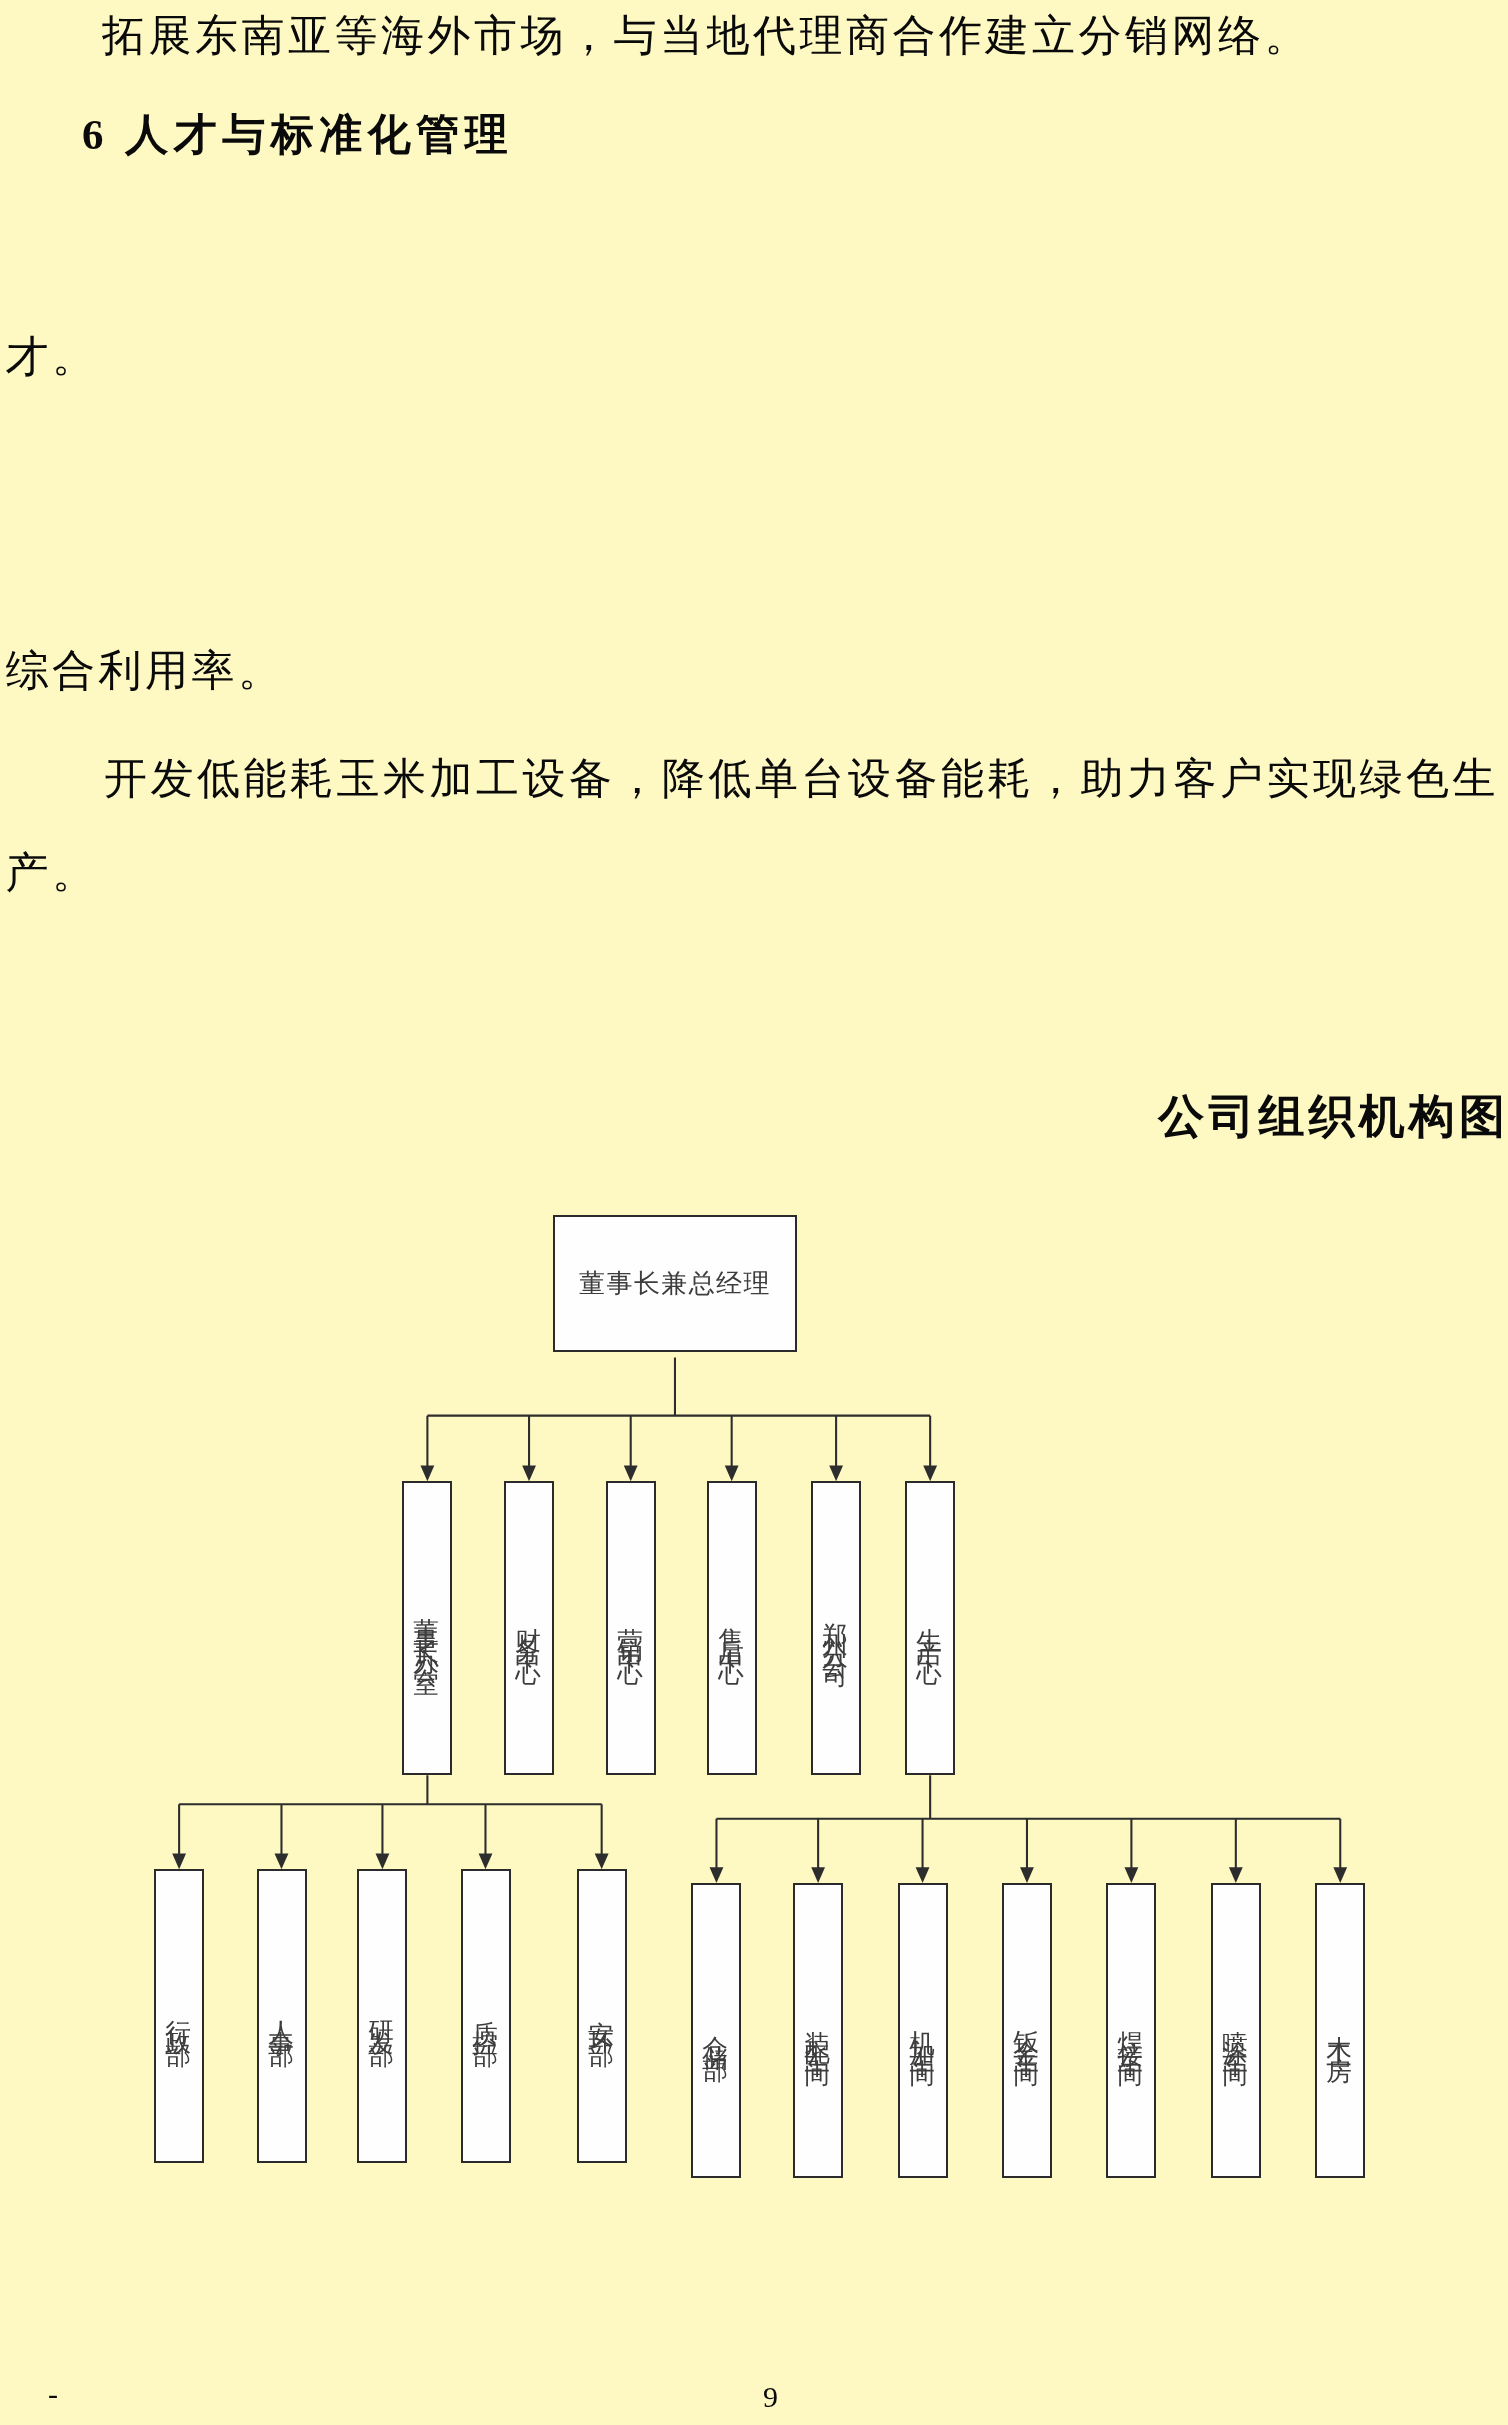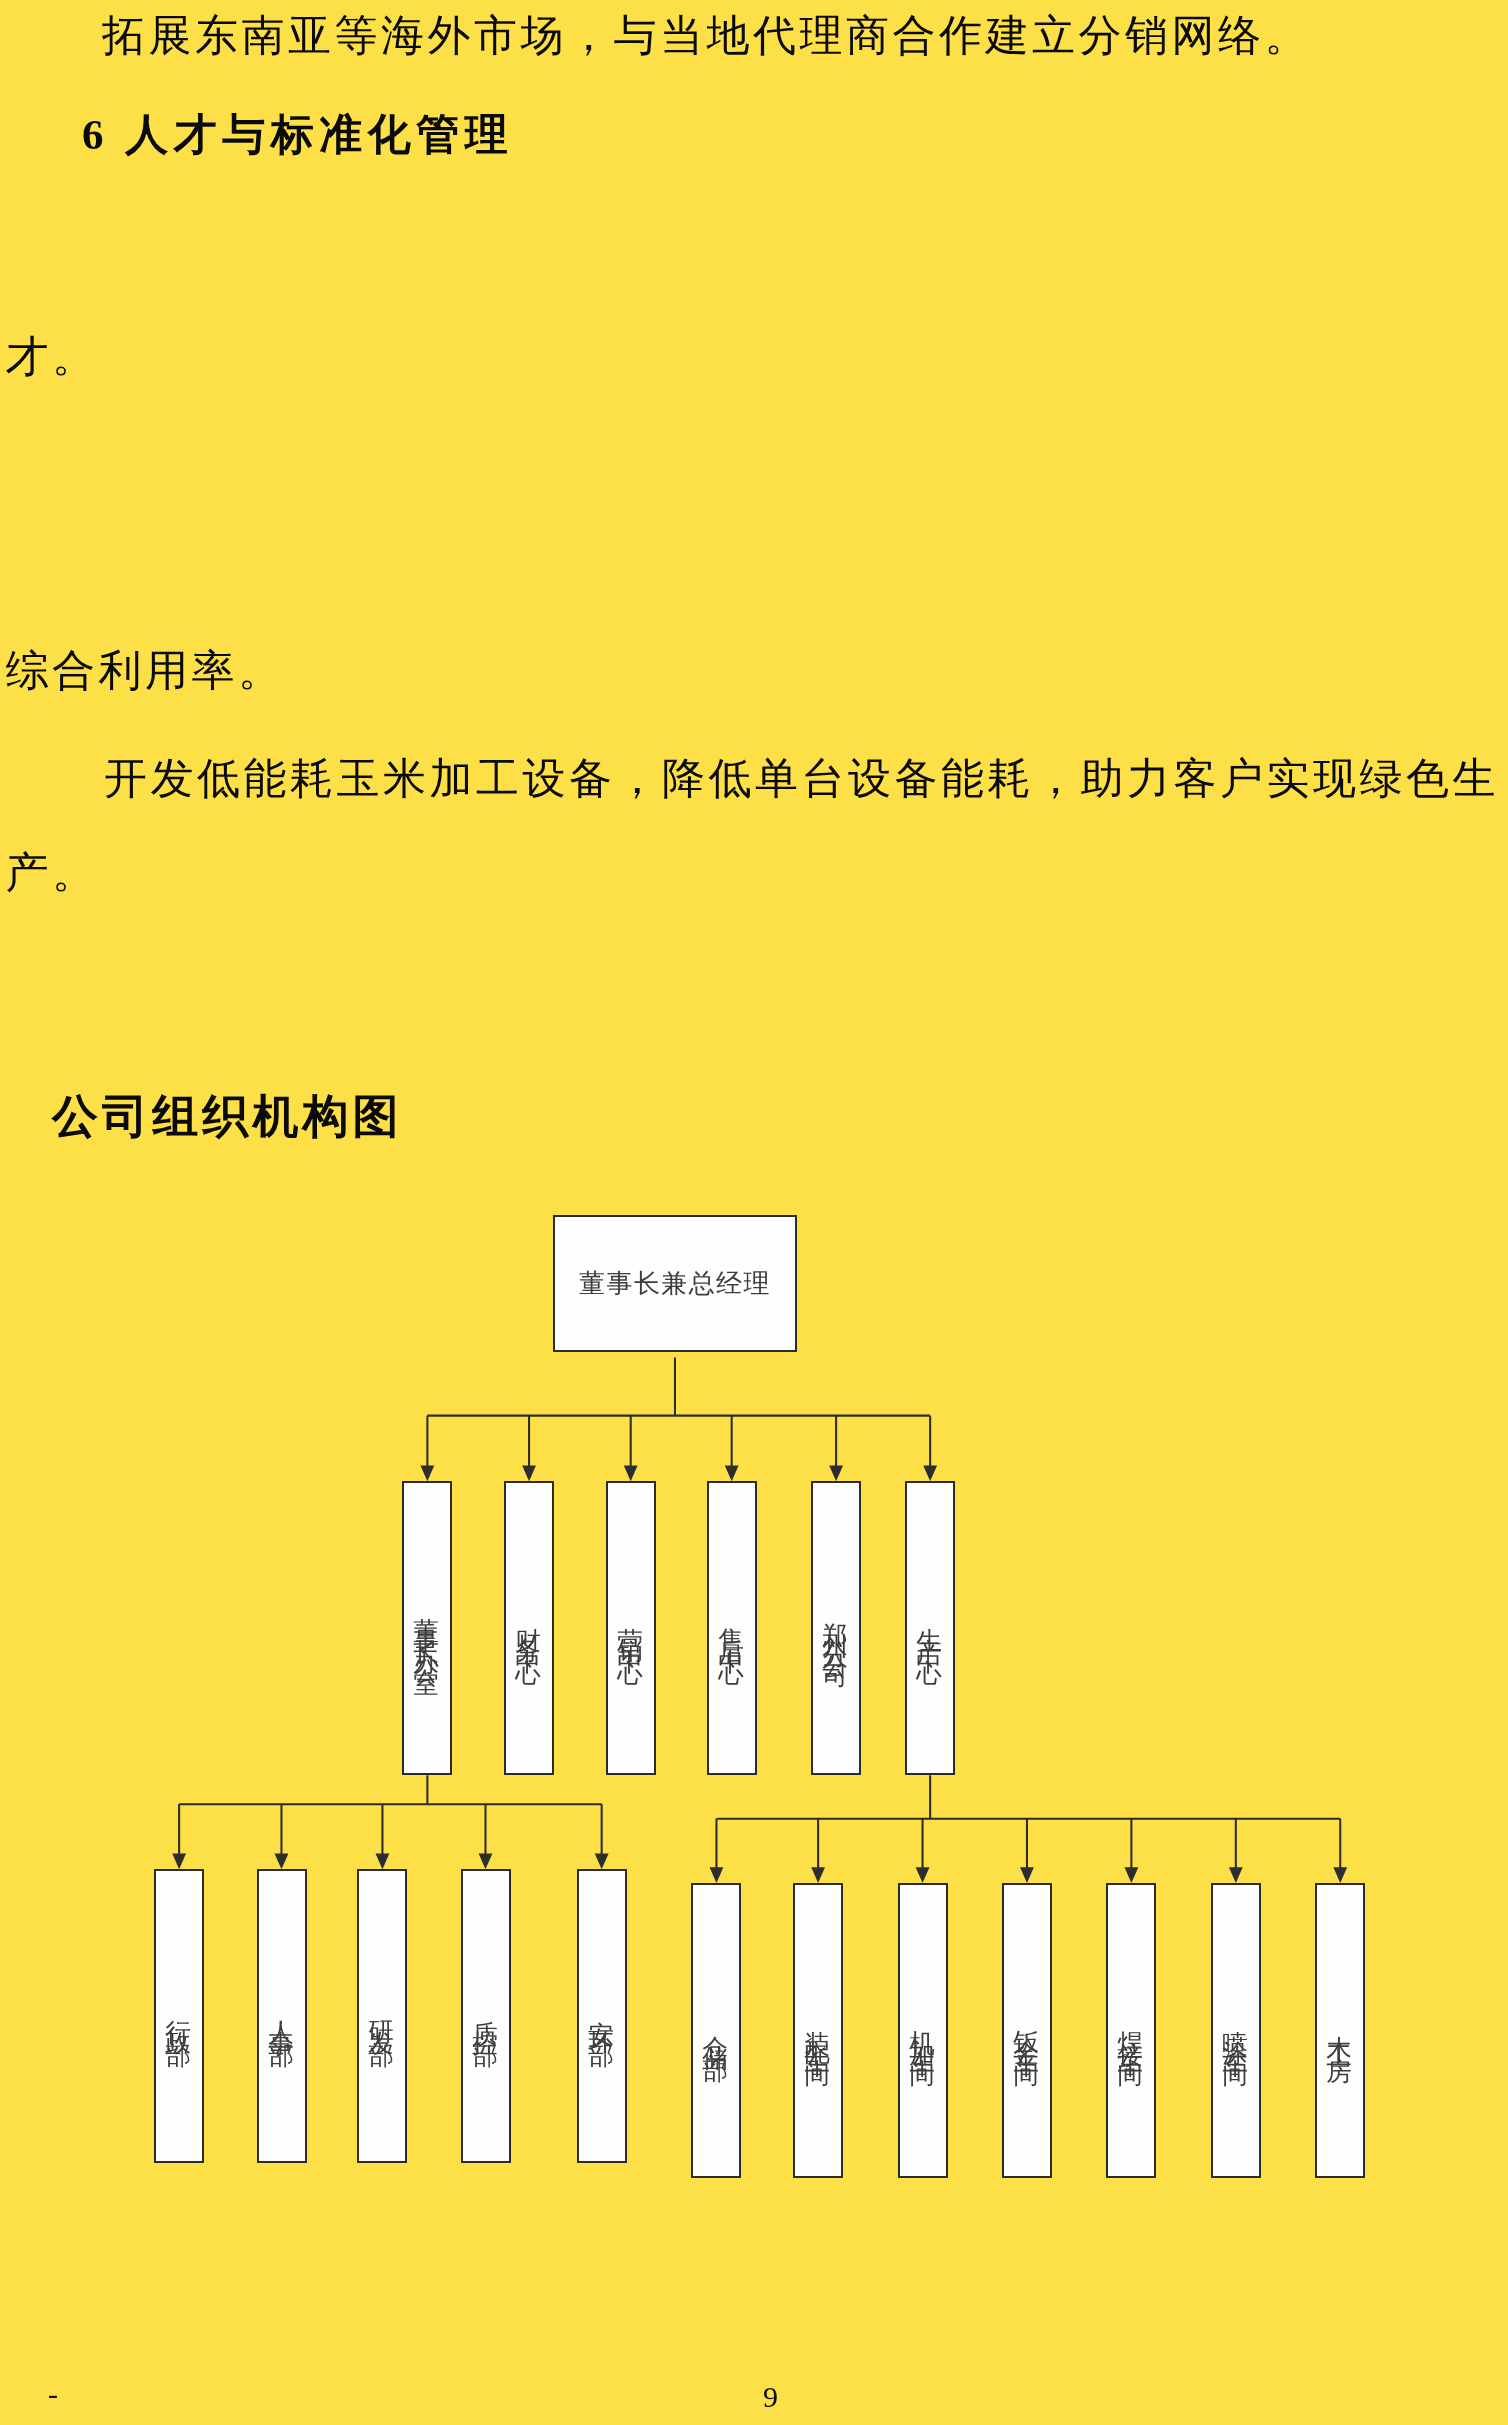--- a/index.html
+++ b/index.html
@@ -1,40 +1,40 @@
 <!DOCTYPE html>
 <html style="font-size:11px"><head>
 <meta charset="utf-8">
 <style>
   html, body { margin: 0; padding: 0; background: #888; }
   .page {
     position: relative;
     width: 1509px;
     height: 2426px;
-    background: #fde047;
+    background: #fef9c3;
     overflow: hidden;
     font-family: "Liberation Serif", "DejaVu Serif", serif;
   }
   
   .tline {
     position: absolute;
     white-space: nowrap;
     font-size: 43px;
     letter-spacing: 3.5px;
     color: #0a0a0a;
     line-height: 1;
   }
   .tline.heading { font-weight: bold; letter-spacing: 5.5px; }
   .chart-title {
     position: absolute;
     left: 0; top: 1094px;
     width: 100%;
     padding-left: 52px;
     box-sizing: border-box;
-    text-align: left;
+    text-align: right;
     font-size: 46px;
     font-weight: bold;
     letter-spacing: 4.1px;
     color: #0a0a0a;
     line-height: 1;
   }
   
   .connectors {
     position: absolute;
     left: 0; top: 0;

